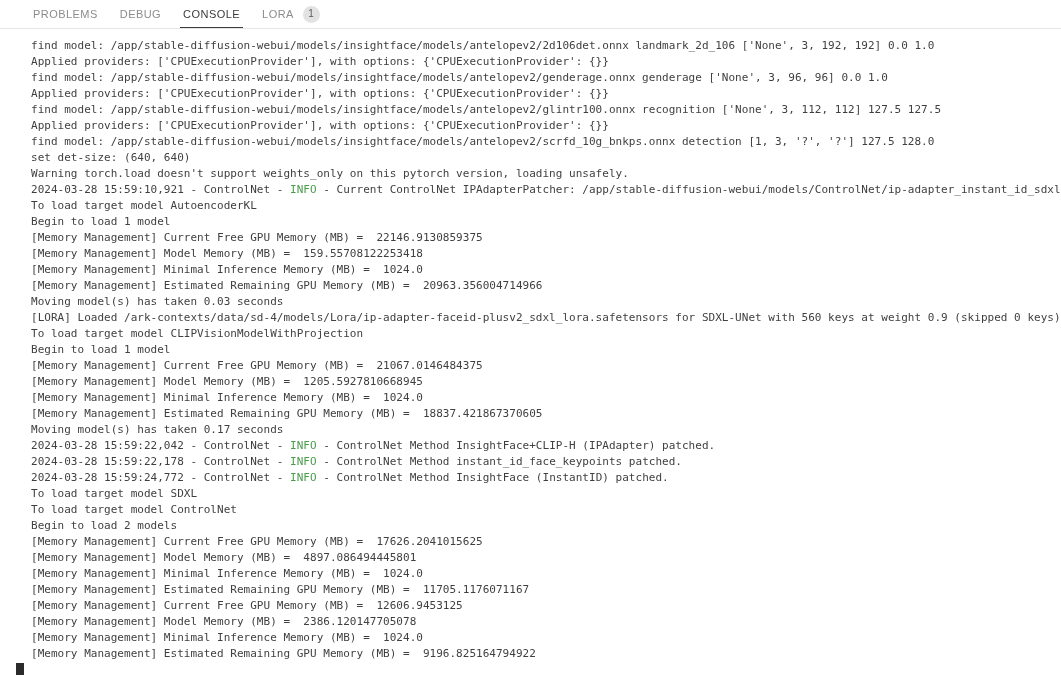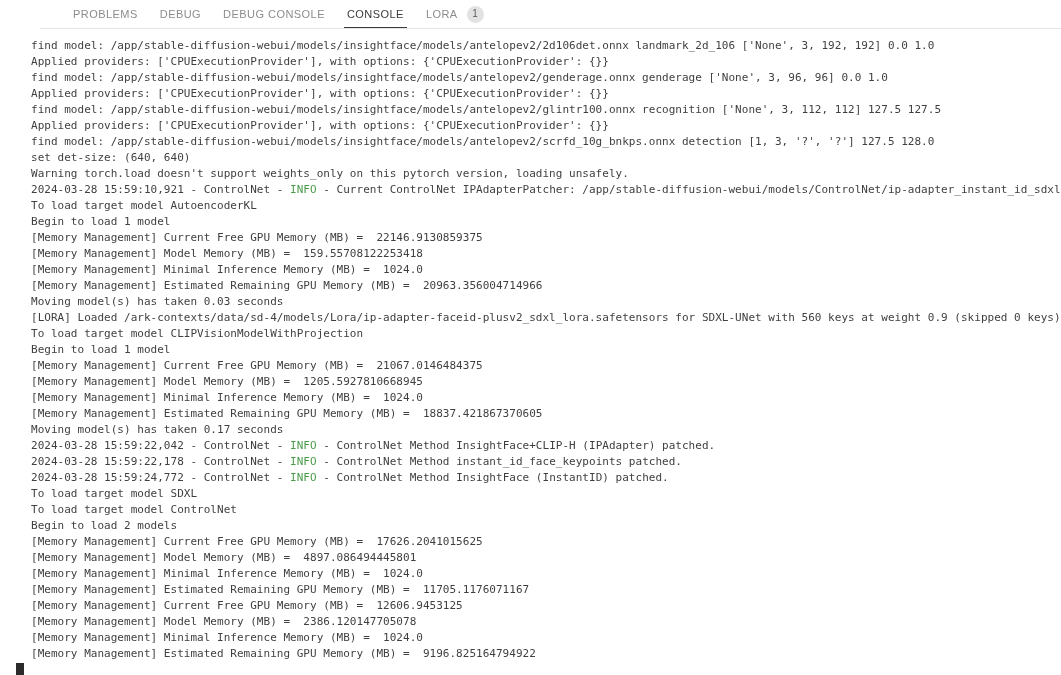--- a/index.html
+++ b/index.html
@@ -17,21 +17,20 @@
 
   
   #panel-tabbar {
     height: 29px;
     box-sizing: border-box;
     display: flex;
     align-items: flex-end;
     padding-left: 22px;
     background: #ffffff;
     border-bottom: 1px solid #e6e6e6;
-    margin-left: 40px;
   }
   .tab {
     position: relative;
     display: flex;
     align-items: center;
     height: 28px;
     padding: 0 11px;
     font-size: 11px;
     letter-spacing: 0.45px;
     color: #8c8c8c;
@@ -99,23 +98,20 @@
 </head>
 <body>
 
 <div id="panel-tabbar">
     <div class="tab">
       <span>PROBLEMS</span>
     </div>
     <div class="tab">
       <span>DEBUG</span>
     </div>
-    <div class="tab">
-      <span>DEBUG CONSOLE</span>
-    </div>
     <div class="tab active">
       <span>CONSOLE</span>
       <span class="tab-underline"></span>
     </div>
     <div class="tab">
       <span>LORA</span>
       <span class="tab-badge">1</span>
     </div>
   </div>
 

